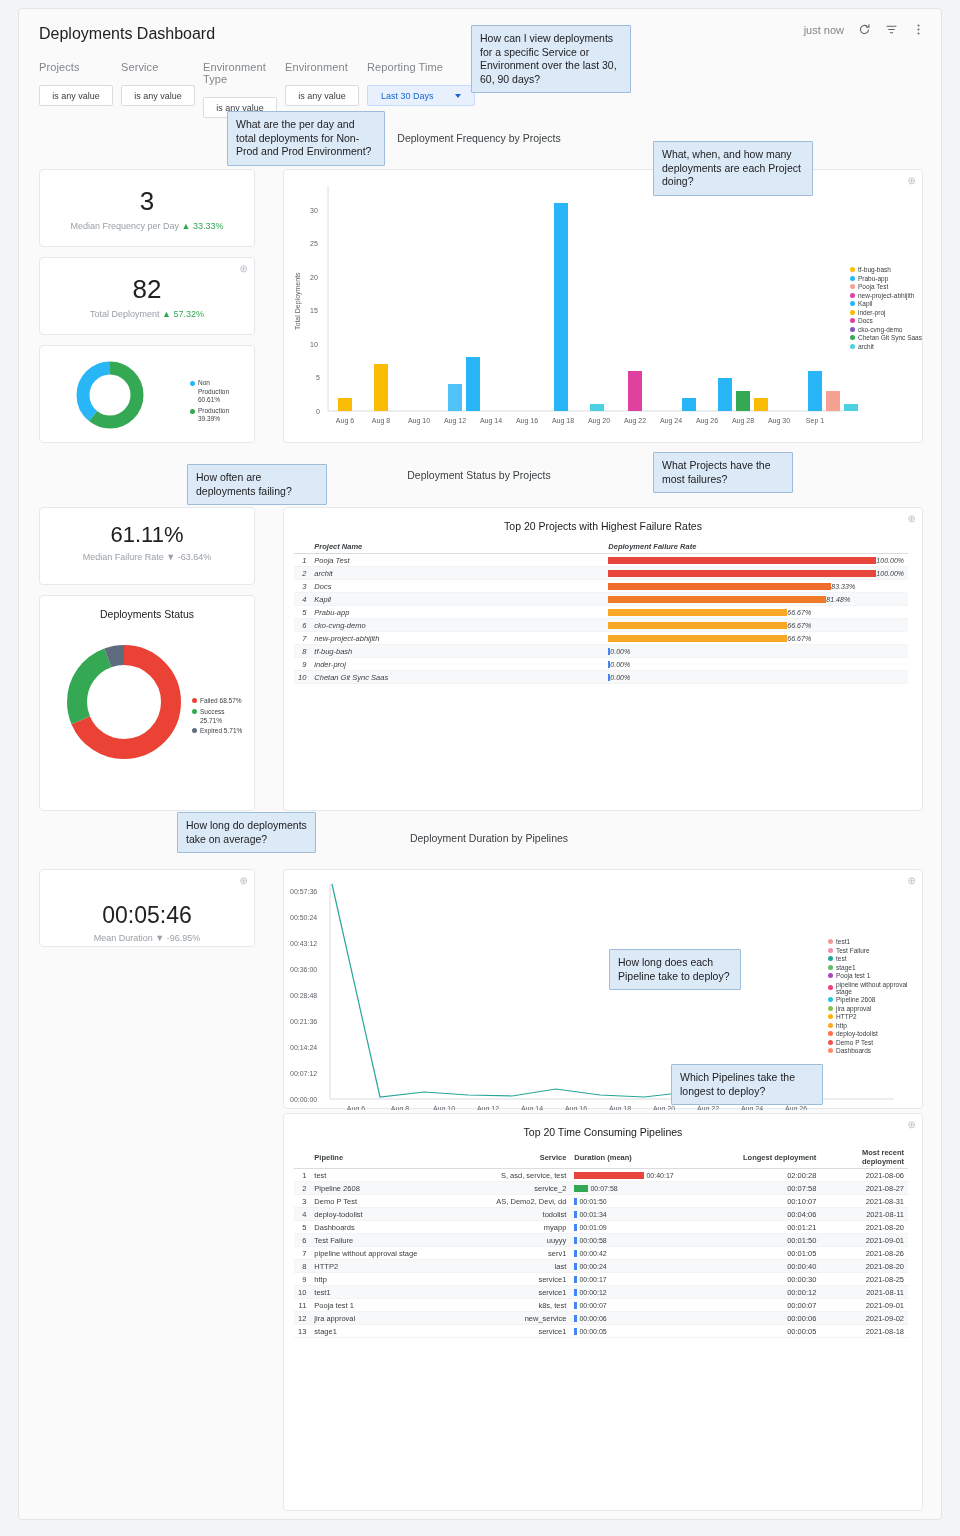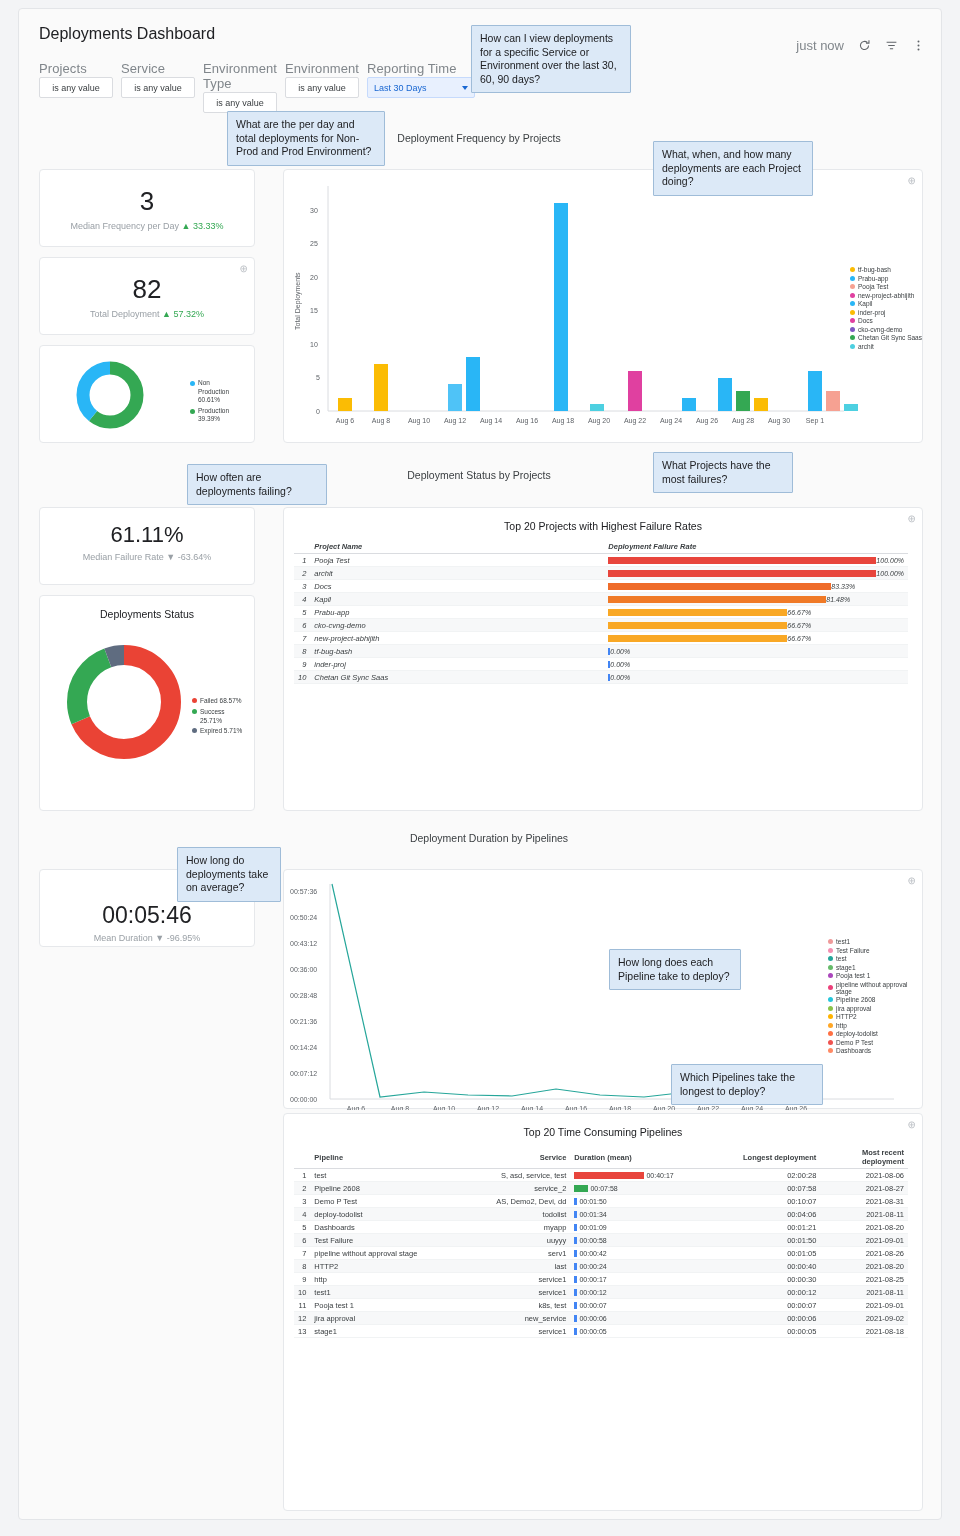--- a/index.html
+++ b/index.html
@@ -12,33 +12,33 @@
     font-size:11px;
     position:relative;
     overflow:hidden;
   }
   .page {
     position:absolute; left:18px; top:8px; width:924px; height:1512px;
     background:#fafafa; border:1px solid #e3e5e8; border-radius:4px;
   }
   
   .hdr { position:absolute; left:20px; top:16px; font-size:16px; color:#202124; font-weight:400; }
-  .hdr-right { position:absolute; right:16px; top:29px; display:flex; align-items:center; gap:14px; font-size:13px; color:#80868b; }
+  .hdr-right { position:absolute; right:16px; top:14px; display:flex; align-items:center; gap:14px; font-size:11px; color:#80868b; }
   .ic { width:13px; height:13px; display:inline-block; position:relative; cursor:pointer; }
   .ic svg { display:block; }
   
   .filters { position:absolute; left:20px; top:52px; display:flex; gap:8px; }
   .filt { width:74px; }
-  .filt .lbl { font-size:13px; color:#80868b; margin-bottom:1px; letter-spacing:.1px;}
+  .filt .lbl { font-size:11px; color:#80868b; margin-bottom:12px; letter-spacing:.1px;}
   .filt .box {
     height:21px; border:1px solid #dadce0; border-radius:2px; background:#fff;
     font-size:9px; color:#3c4043; display:flex; align-items:center; justify-content:center;
   }
   .filt.wide { width:108px; }
-  .filt.wide .box { background:#e8f0fe; border-color:#c6dafc; color:#1967d2; justify-content:space-between; padding:0 6px; }
+  .filt.wide .box { background:#e8f0fe; border-color:#c6dafc; color:#1967d2; justify-content:space-between; padding:0 13px; }
   .caret { border-left:3px solid transparent; border-right:3px solid transparent; border-top:4px solid #1967d2; }
 
   
   .card { position:absolute; background:#fff; border:1px solid #e6e8eb; border-radius:4px; }
   .card .dots { position:absolute; right:6px; top:5px; color:#bdc1c6; font-size:10px; }
   .section-title { position:absolute; font-size:10.5px; color:#3c4043; text-align:center; }
 
   .kpi-num { text-align:center; font-size:26px; color:#202124; font-weight:400; }
   .kpi-sub { text-align:center; font-size:9px; color:#9aa0a6; margin-top:4px; }
   .up { color:#34a853; } .down { color:#9aa0a6; }
@@ -584,17 +584,17 @@
         </tbody>
       </table>
     </div>
   </div>
 
   <div class="callout" style="left:452px; top:16px; width:160px;">How can I view deployments for a specific Service or Environment over the last 30, 60, 90 days?</div>
   <div class="callout" style="left:634px; top:132px; width:160px;">What, when, and how many deployments are each Project doing?</div>
   <div class="callout" style="left:208px; top:102px; width:158px;">What are the per day and total deployments for Non-Prod and Prod Environment?</div>
   <div class="callout" style="left:168px; top:455px; width:140px;">How often are deployments failing?</div>
   <div class="callout" style="left:634px; top:443px; width:140px;">What Projects have the most failures?</div>
-  <div class="callout" style="left:158px; top:803px; width:104px;margin-top:35px;">How long do deployments take on average?</div>
+  <div class="callout" style="left:158px; top:803px; width:139px;">How long do deployments take on average?</div>
   <div class="callout" style="left:590px; top:940px; width:132px;">How long does each Pipeline take to deploy?</div>
   <div class="callout" style="left:652px; top:1055px; width:152px;">Which Pipelines take the longest to deploy?</div>
 
 </div>
 
 </body></html>

